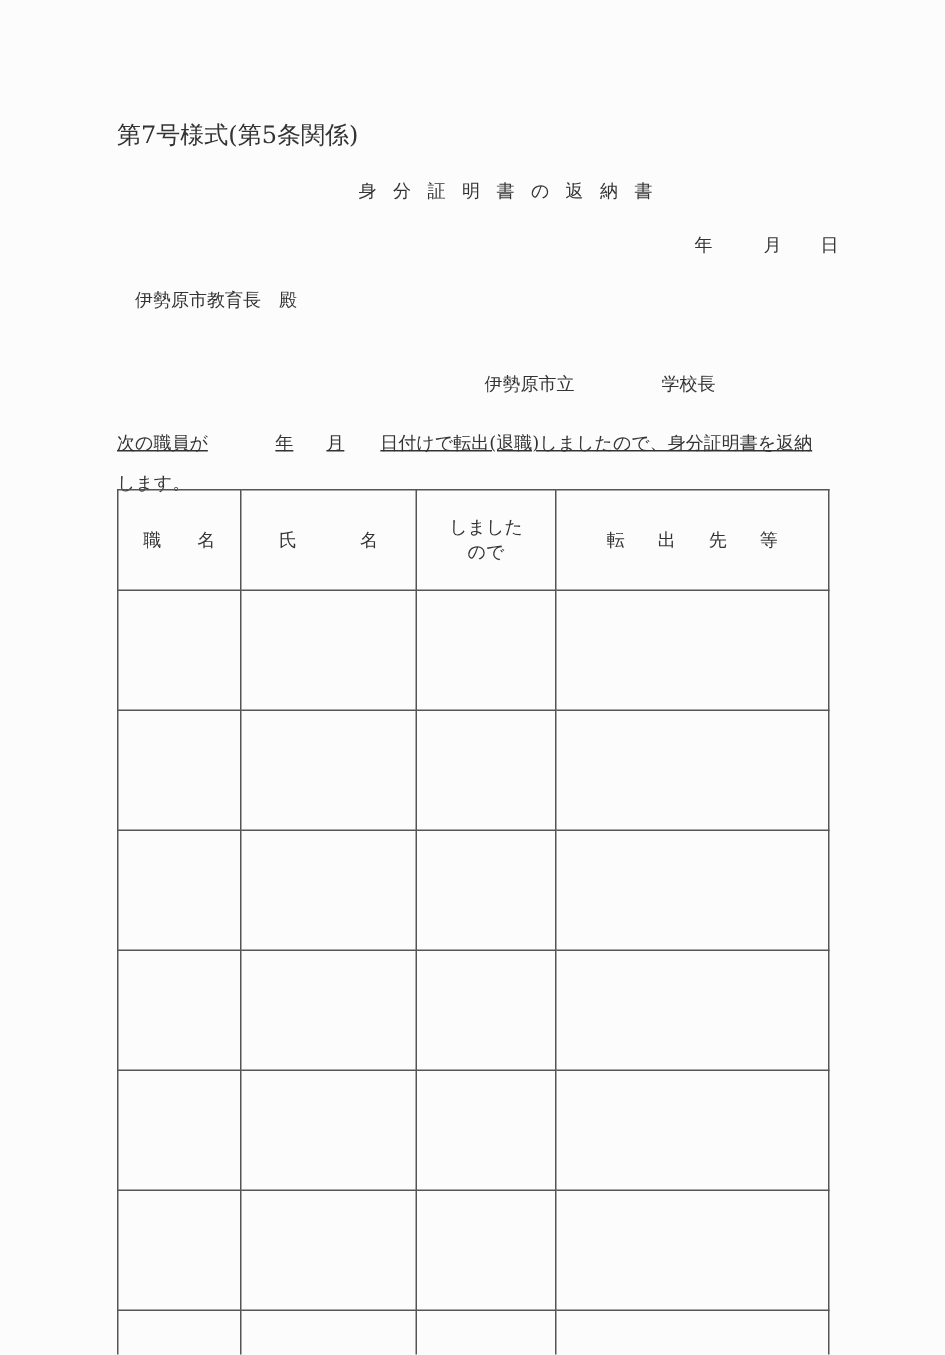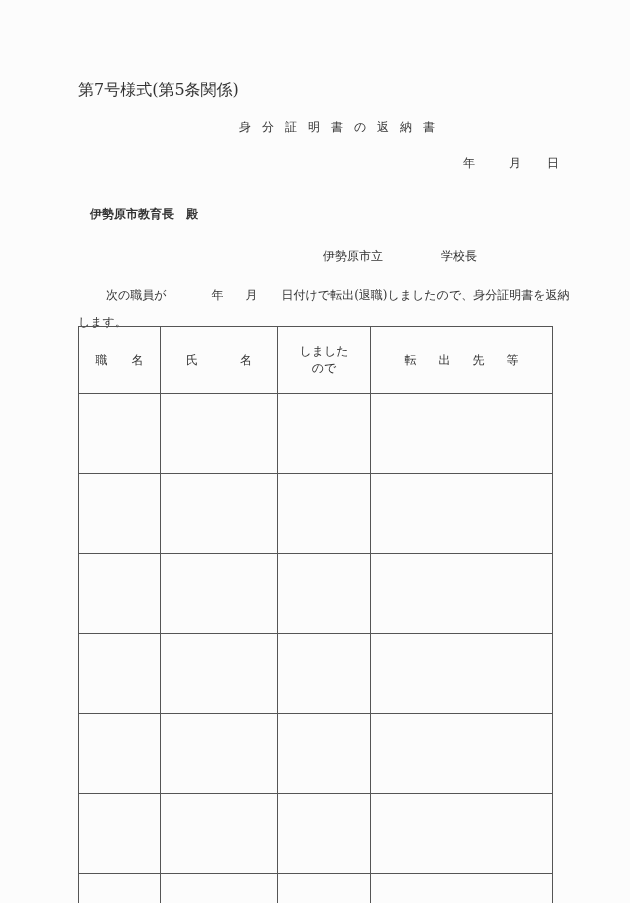--- a/index.html
+++ b/index.html
@@ -15,24 +15,24 @@
       font-family: "DejaVu Serif", "Liberation Serif", serif;
       color: #333;
       font-size: 12px;
     }
     .abs { position: absolute; white-space: nowrap; }
     .form-no { left: 78px; top: 80px; font-size: 16px; }
     .title-wrap { position: absolute; left: 212px; top: 119px; white-space: nowrap; margin-left: 27px; }
     .title-wrap span { display: inline-block; width: 23px; }
     .date-line { left: 463px; top: 155px; }
     .date-line span { display: inline-block; }
-    .addressee { left: 90px; top: 206px; font-weight: bold; }
+    .addressee { left: 90px; top: 192px; }
     .sender { left: 323px; top: 248px; text-align: right; }
     .sender .gap { display: inline-block; width: 58px; }
-    .body1 { left: 106px; top: 287px; }
+    .body1 { left: 78px; top: 287px; text-decoration: underline; }
     .body2 { left: 78px; top: 314px; }
     .gap-l { display: inline-block; width: 34px; }
     .gap-m { display: inline-block; width: 26px; }
 
     table.returns {
       position: absolute;
       left: 78px;
       top: 326px;
       width: 474px;
       border-collapse: collapse;

